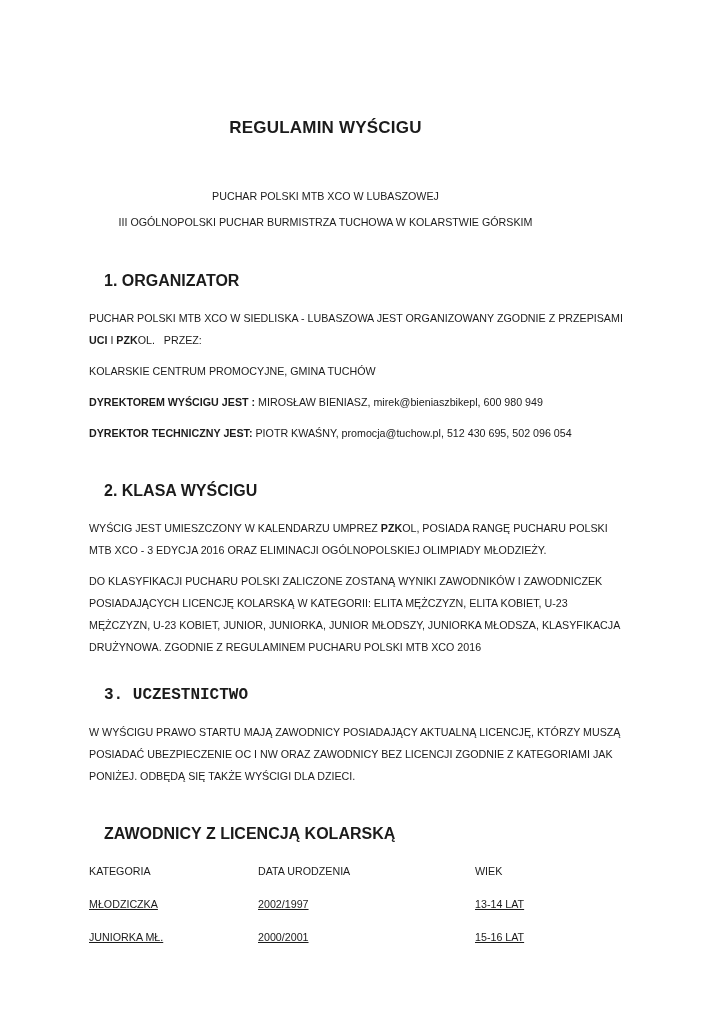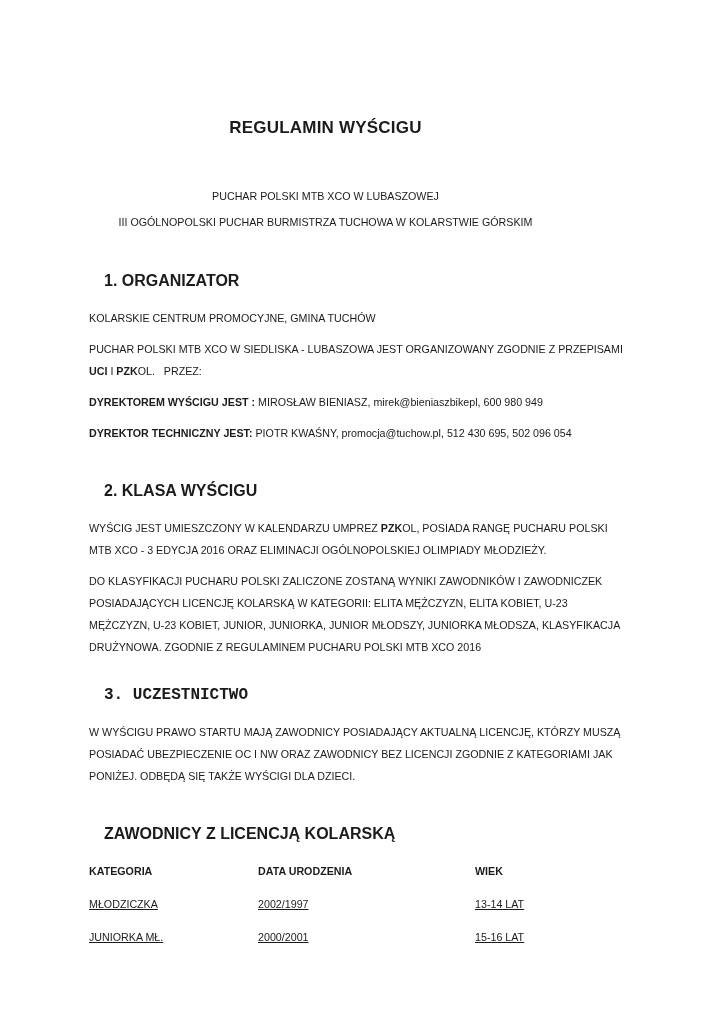--- a/index.html
+++ b/index.html
@@ -56,41 +56,41 @@
     white-space: nowrap;
   }
   b { font-weight: 700; }
   .tbl { margin-top: 9px; font-size: 10.7px; }
   .trow {
     display: grid;
     grid-template-columns: 169px 217px 1fr;
     line-height: 22px;
   }
   .trow + .trow { margin-top: 11px; text-decoration: underline; }
-  .thead .tc { font-weight: 700; }
+  .thead .tc { font-weight: 400; }
   .tc { white-space: nowrap; }
 </style>
 </head>
 <body>
 
 <div class="page">
 
   <h1 class="title">REGULAMIN WYŚCIGU</h1>
 
   <p class="sub sub1">PUCHAR POLSKI MTB XCO W LUBASZOWEJ</p>
   <p class="sub sub2">III OGÓLNOPOLSKI PUCHAR BURMISTRZA TUCHOWA W KOLARSTWIE GÓRSKIM</p>
 
   <section>
     <h2 class="h h1m">1. ORGANIZATOR</h2>
     <p class="para">
-      <span class="ln"><span>KOLARSKIE CENTRUM PROMOCYJNE, GMINA TUCHÓW</span></span>
+      <span class="ln"><span>PUCHAR POLSKI MTB XCO W SIEDLISKA - LUBASZOWA JEST ORGANIZOWANY ZGODNIE Z PRZEPISAMI</span></span>
+      <span class="ln"><b>UCI</b><span> I </span><b>PZK</b><span>OL. &nbsp;&nbsp;PRZEZ:</span></span>
     </p>
     <p class="para">
-      <span class="ln"><span>PUCHAR POLSKI MTB XCO W SIEDLISKA - LUBASZOWA JEST ORGANIZOWANY ZGODNIE Z PRZEPISAMI</span></span>
-      <span class="ln"><b>UCI</b><span> I </span><b>PZK</b><span>OL. &nbsp;&nbsp;PRZEZ:</span></span>
+      <span class="ln"><span>KOLARSKIE CENTRUM PROMOCYJNE, GMINA TUCHÓW</span></span>
     </p>
     <p class="para">
       <span class="ln"><b>DYREKTOREM WYŚCIGU JEST : </b><span>MIROSŁAW BIENIASZ, mirek@bieniaszbikepl, 600 980 949</span></span>
     </p>
     <p class="para">
       <span class="ln"><b>DYREKTOR TECHNICZNY JEST: </b><span>PIOTR KWAŚNY, promocja@tuchow.pl, 512 430 695, 502 096 054</span></span>
     </p>
   </section>
 
   <section>

